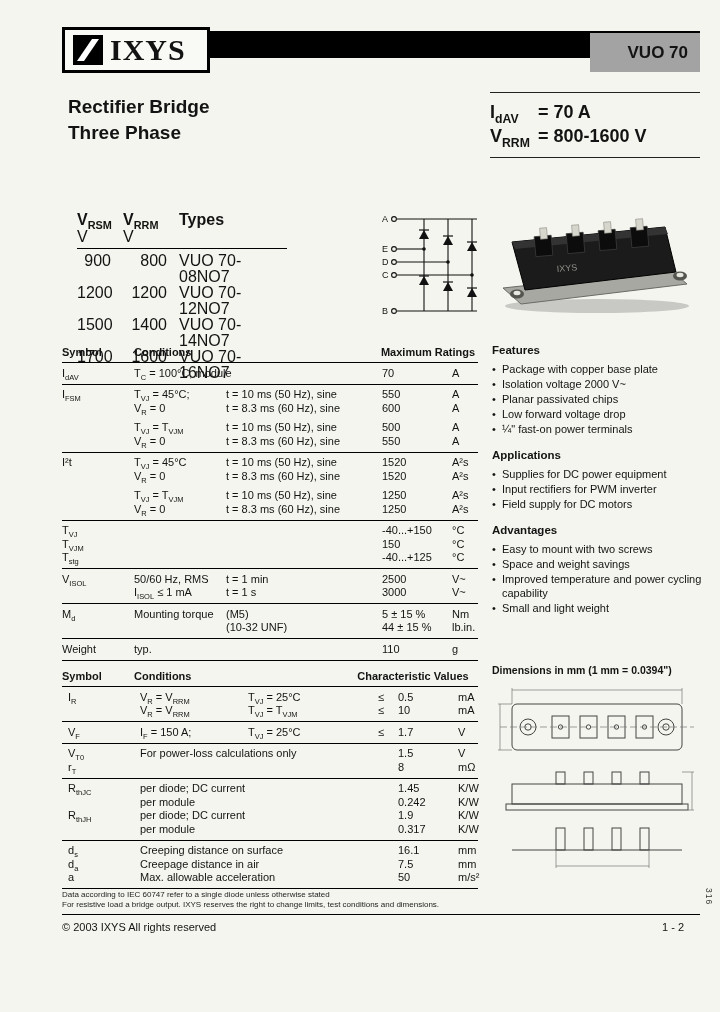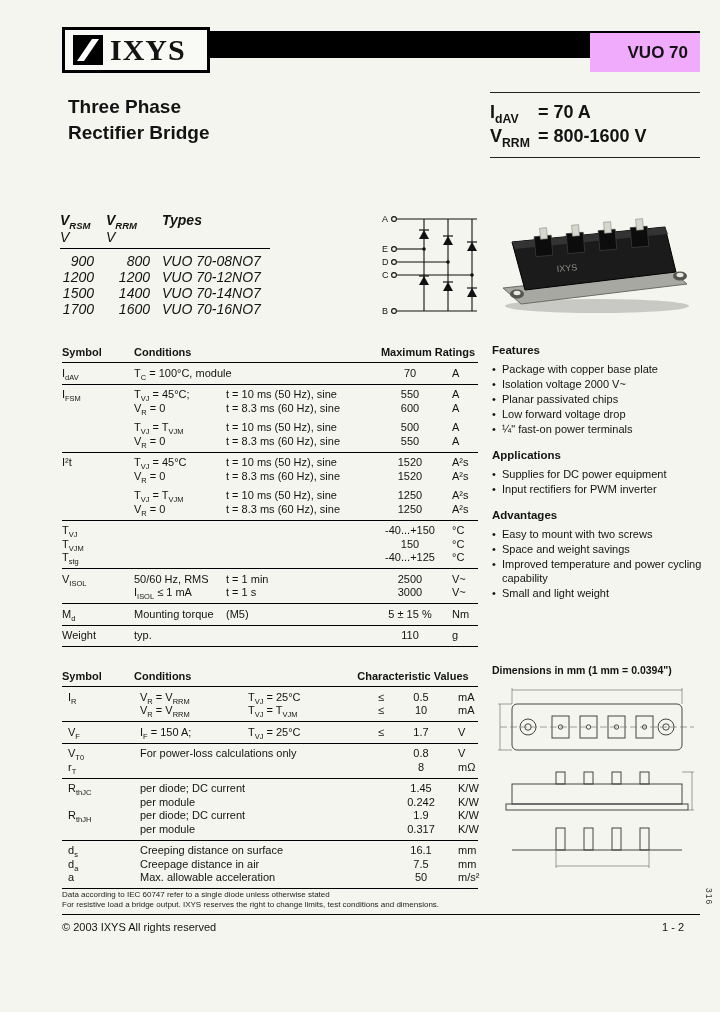--- a/index.html
+++ b/index.html
@@ -6,54 +6,54 @@
   html,body { background:#f5f5ef; }
   .page { position:relative; width:720px; height:1012px; background:#f5f5ef;
           font-family:"Liberation Sans","DejaVu Sans",sans-serif; color:#131313; overflow:hidden; }
   sub { font-size:0.68em; line-height:0; }
 
   
   .band { position:absolute; left:62px; top:31px; width:638px; height:27px; background:#000; }
   .logo-plate { position:absolute; left:62px; top:27px; width:148px; height:46px; background:#f9f9f5;
                 border:3px solid #000; display:flex; align-items:center; gap:7px; padding:0 8px; }
   .brand { font-family:"Liberation Serif","DejaVu Serif",serif; font-weight:bold; font-size:30px; letter-spacing:1px; }
-  .badge { position:absolute; left:590px; top:33px; width:110px; height:39px; background:#f0abfc;
+  .badge { position:absolute; left:590px; top:33px; width:110px; height:39px; background:#a3a3a3;
            display:flex; align-items:center; justify-content:flex-end; padding-right:12px;
            font-weight:bold; font-size:17px; }
 
   
   .title { position:absolute; left:68px; top:94px; font-size:19px; font-weight:bold; line-height:26px; }
   .specs { position:absolute; left:490px; top:92px; width:210px; border-top:1px solid #222;
            border-bottom:1px solid #222; padding:7px 0 9px; }
   .spec { display:flex; align-items:baseline; font-weight:bold; font-size:18px; line-height:24px; }
   .spec .s-sym { width:48px; }
 
   
-  .types { position:absolute; left:60px; top:212px; width:210px; font-size:14px;font-style:italic; }
+  .types { position:absolute; left:77px; top:212px; width:210px; font-size:16px; }
   .types .grid3 { display:grid; grid-template-columns:46px 56px 108px; }
   .types .th { font-weight:bold; }
   .types .units { margin-top:1px; }
   .types .rule { margin:3px 0 4px; }
   .types .num { text-align:right; padding-right:12px; }
   .types .grid3 > div { line-height:16px; }
 
   .rule { height:1px; background:#000; }
 
   
   .mtable { position:absolute; left:62px; top:344px; width:416px; font-size:11px; }
   .ctable { position:absolute; left:62px; top:668px; width:416px; font-size:11px; }
   .thead-m { display:grid; grid-template-columns:72px 244px 100px; font-weight:bold; padding:2px 0 4px; }
   .thead-c { display:grid; grid-template-columns:72px 214px 130px; font-weight:bold; padding:2px 0 4px; }
   .thead-m > :last-child, .thead-c > :last-child { text-align:center; }
   .group { padding:3.5px 0; }
   .gap { height:6px; }
   .trow { display:grid; grid-template-columns:72px 92px 156px 56px 40px; }
   .crow { display:grid; grid-template-columns:72px 108px 130px 20px 46px 40px;margin-left:6px; }
   .trow > div, .crow > div { line-height:13.5px; white-space:nowrap; }
-  .cell.val { text-align:center; }
+  .cell.val { text-align:left; }
   .cell.unit { padding-left:14px; }
   .cell.c1w { grid-column:2 / 4; }
 
   
   .sidecol { position:absolute; left:492px; top:344px; width:210px; font-size:11px; }
   .sidehead { font-weight:bold; font-size:11.5px; margin-bottom:6px; }
   .sidecol ul { list-style:none; margin:0 0 13px 0; }
   .sidecol li { position:relative; padding-left:10px; line-height:14px; margin-bottom:1px; }
   .sidecol li::before { content:"•"; position:absolute; left:0; }
 
@@ -80,22 +80,22 @@
   <div class="logo-plate">
     <svg width="30" height="30" viewBox="0 0 30 30">
       <rect width="30" height="30" fill="#000"></rect>
       <polygon points="19,4 26,4 11,26 4,26" fill="#fff"></polygon>
     </svg>
     <span class="brand">IXYS</span>
   </div>
   <div class="badge">VUO 70</div>
 
   <div class="title">
+    <div>Rectifier Bridge</div>
     <div>Three Phase</div>
-    <div>Rectifier Bridge</div>
   </div>
   <div class="specs">
     <div class="spec">
       <span class="s-sym"><span>I</span><sub>dAV</sub></span>
       <span class="s-val">= 70 A</span>
     </div>
     <div class="spec">
       <span class="s-sym"><span>V</span><sub>RRM</sub></span>
       <span class="s-val">= 800-1600 V</span>
     </div>
@@ -336,20 +336,27 @@
     <div class="rule"></div>
 
     <div class="group">
       <div class="trow">
           <div class="cell sym"><span>M</span><sub>d</sub></div>
           <div class="cell"><span>Mounting torque</span></div>
           <div class="cell">(M5)</div>
           <div class="cell val">5 ± 15 %</div>
           <div class="cell unit">Nm</div>
         </div>
+      <div class="trow">
+          <div class="cell sym"></div>
+          <div class="cell"></div>
+          <div class="cell">(10-32 UNF)</div>
+          <div class="cell val">44 ± 15 %</div>
+          <div class="cell unit">lb.in.</div>
+        </div>
     </div>
     <div class="rule"></div>
 
     <div class="group">
       <div class="trow">
           <div class="cell sym"><span>Weight</span></div>
           <div class="cell"><span>typ.</span></div>
           <div class="cell"></div>
           <div class="cell val">110</div>
           <div class="cell unit">g</div>
@@ -364,20 +371,21 @@
         <li>Package with copper base plate</li>
         <li>Isolation voltage 2000 V~</li>
         <li>Planar passivated chips</li>
         <li>Low forward voltage drop</li>
         <li>¼" fast-on power terminals</li>
       </ul>
     <div class="sidehead">Applications</div>
     <ul>
         <li>Supplies for DC power equipment</li>
         <li>Input rectifiers for PWM inverter</li>
+        <li>Field supply for DC motors</li>
       </ul>
     <div class="sidehead">Advantages</div>
     <ul>
         <li>Easy to mount with two screws</li>
         <li>Space and weight savings</li>
         <li>Improved temperature and power cycling capability</li>
         <li>Small and light weight</li>
       </ul>
   </div>
 
@@ -419,21 +427,21 @@
           <div class="cell unit">V</div>
         </div>
     </div>
     <div class="rule"></div>
 
     <div class="group">
       <div class="crow">
           <div class="cell sym"><span>V</span><sub>T0</sub></div>
           <div class="cell c1w"><span>For power-loss calculations only</span></div>
           <div class="cell"></div>
-          <div class="cell val">0.8</div>
+          <div class="cell val">1.5</div>
           <div class="cell unit">V</div>
         </div>
       <div class="crow">
           <div class="cell sym"><span>r</span><sub>T</sub></div>
           <div class="cell c1w"></div>
           <div class="cell"></div>
           <div class="cell val">8</div>
           <div class="cell unit">mΩ</div>
         </div>
     </div>

